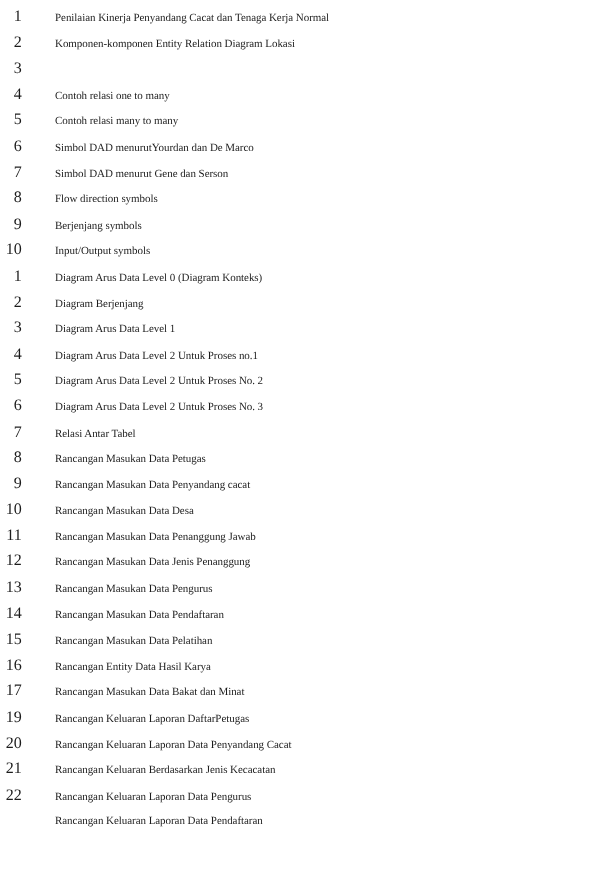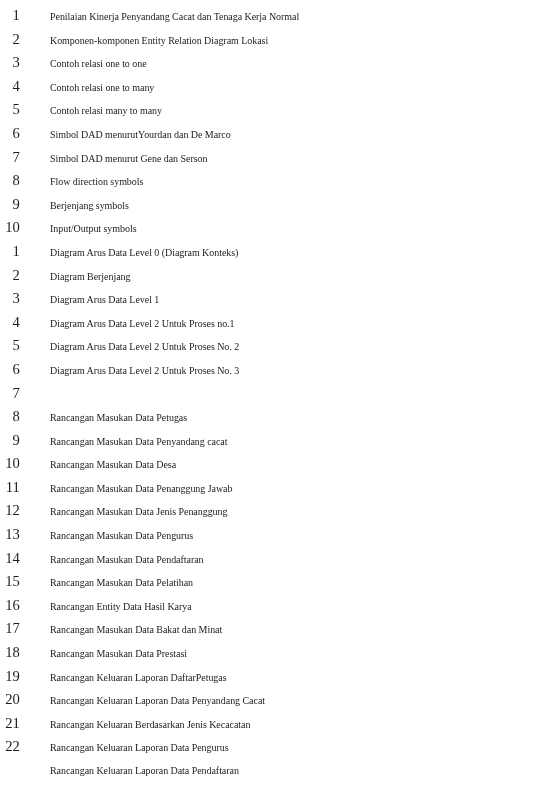--- a/index.html
+++ b/index.html
@@ -65,21 +65,20 @@
       <li class="figure-row">
         <span class="fig-num">1</span>
         <span class="fig-label">Penilaian Kinerja Penyandang Cacat dan Tenaga Kerja Normal</span>
       </li>
       <li class="figure-row">
         <span class="fig-num">2</span>
         <span class="fig-label">Komponen-komponen Entity Relation Diagram Lokasi</span>
       </li>
       <li class="figure-row">
         <span class="fig-num">3</span>
-        <span class="fig-label">Contoh relasi one to one</span>
       </li>
       <li class="figure-row">
         <span class="fig-num">4</span>
         <span class="fig-label">Contoh relasi one to many</span>
       </li>
       <li class="figure-row">
         <span class="fig-num">5</span>
         <span class="fig-label">Contoh relasi many to many</span>
       </li>
       <li class="figure-row">
@@ -121,20 +120,21 @@
       <li class="figure-row">
         <span class="fig-num">5</span>
         <span class="fig-label">Diagram Arus Data Level 2 Untuk Proses No. 2</span>
       </li>
       <li class="figure-row">
         <span class="fig-num">6</span>
         <span class="fig-label">Diagram Arus Data Level 2 Untuk Proses No. 3</span>
       </li>
       <li class="figure-row">
         <span class="fig-num">7</span>
+        <span class="fig-label">Relasi Antar Tabel</span>
       </li>
       <li class="figure-row">
         <span class="fig-num">8</span>
         <span class="fig-label">Rancangan Masukan Data Petugas</span>
       </li>
       <li class="figure-row">
         <span class="fig-num">9</span>
         <span class="fig-label">Rancangan Masukan Data Penyandang cacat</span>
       </li>
       <li class="figure-row">
@@ -163,24 +163,20 @@
       </li>
       <li class="figure-row">
         <span class="fig-num">16</span>
         <span class="fig-label">Rancangan Entity Data Hasil Karya</span>
       </li>
       <li class="figure-row">
         <span class="fig-num">17</span>
         <span class="fig-label">Rancangan Masukan Data Bakat dan Minat</span>
       </li>
       <li class="figure-row">
-        <span class="fig-num">18</span>
-        <span class="fig-label">Rancangan Masukan Data Prestasi</span>
-      </li>
-      <li class="figure-row">
         <span class="fig-num">19</span>
         <span class="fig-label">Rancangan Keluaran Laporan DaftarPetugas</span>
       </li>
       <li class="figure-row">
         <span class="fig-num">20</span>
         <span class="fig-label">Rancangan Keluaran Laporan Data Penyandang Cacat</span>
       </li>
       <li class="figure-row">
         <span class="fig-num">21</span>
         <span class="fig-label">Rancangan Keluaran Berdasarkan Jenis Kecacatan</span>

